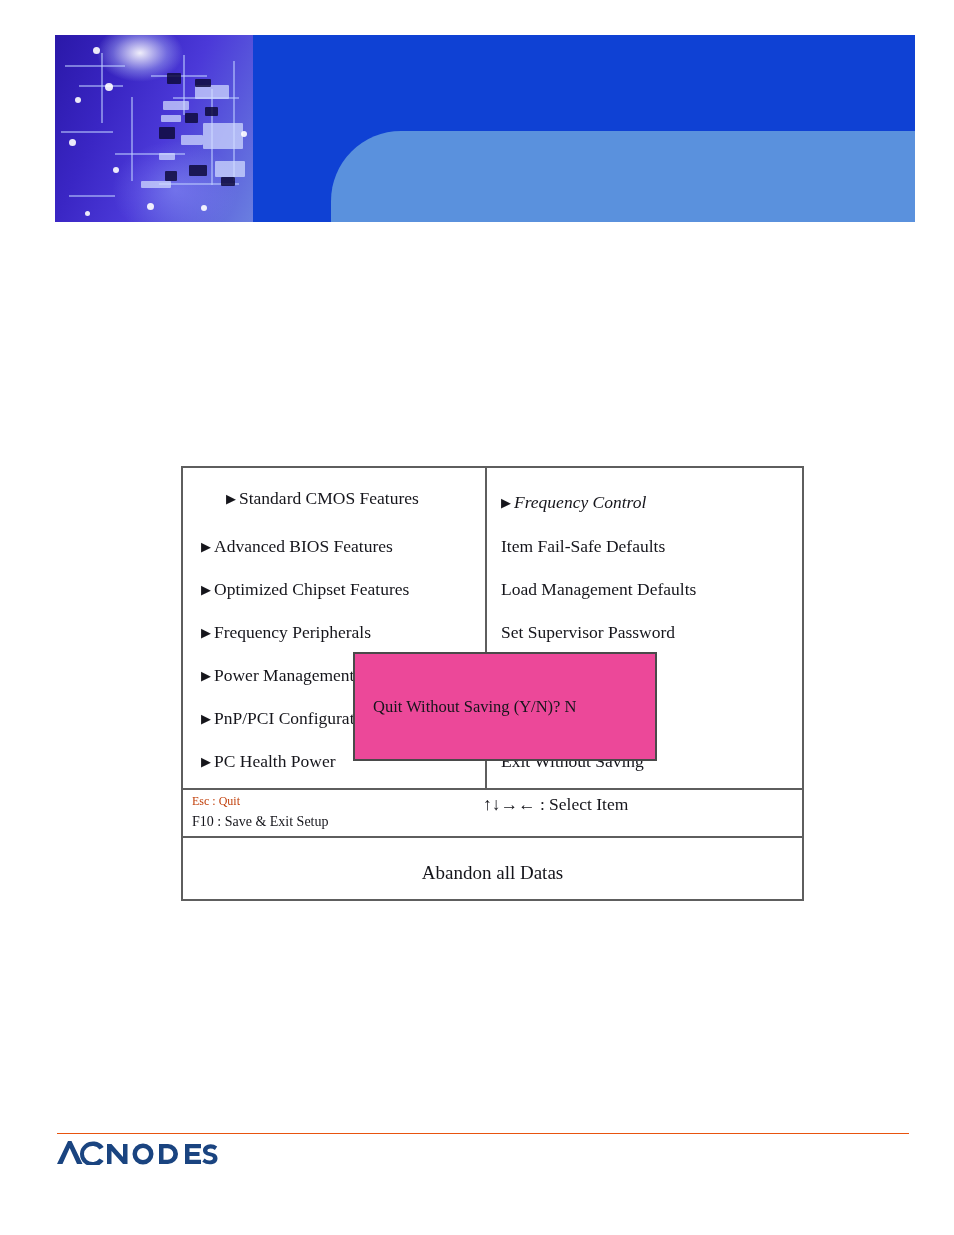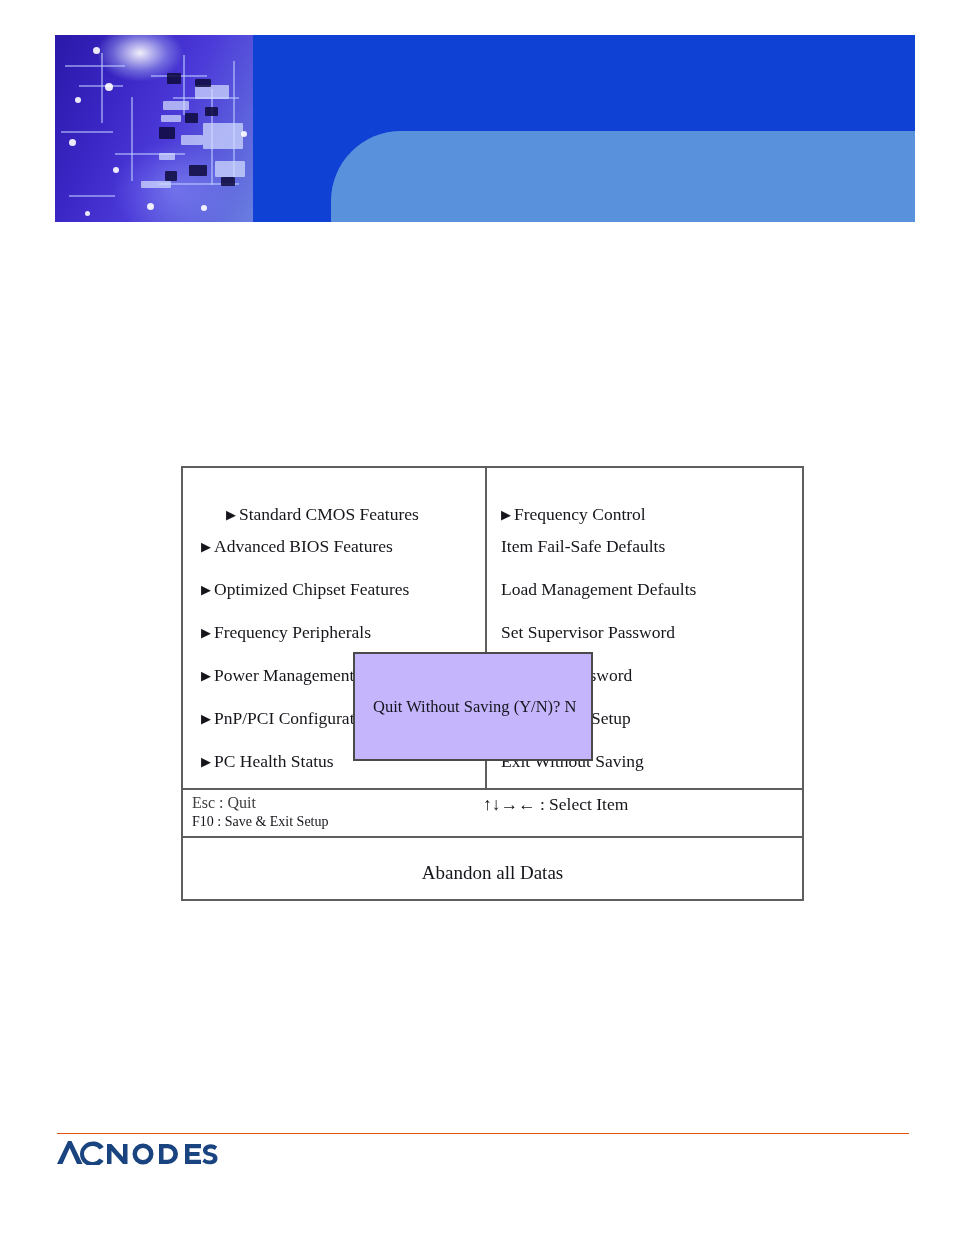--- a/index.html
+++ b/index.html
@@ -138,22 +138,22 @@
     top: 320px;
     height: 50px;
     border-top: 2px solid #5e5e5e;
     border-bottom: 2px solid #5e5e5e;
     box-sizing: border-box;
   }
   #hint-esc {
     position: absolute;
     left: 9px;
     top: 4px;
-    font-size: 16px;
-    color: #404040;
+    font-size: 12px;
+    color: #c2410c;
     white-space: nowrap;
   }
   #hint-f10 {
     position: absolute;
     left: 9px;
     top: 24px;
     font-size: 14px;
     color: #15151b;
     white-space: nowrap;
   }
@@ -179,23 +179,23 @@
     margin-top: 24px;
     font-size: 19px;
     color: #15151b;
   }
 
   
   #quit-dialog {
     position: absolute;
     left: 353px;
     top: 652px;
-    width: 240px;
+    width: 304px;
     height: 109px;
-    background: #c4b5fd;
+    background: #ec4899;
     border: 2px solid #4a4a4a;
     box-sizing: border-box;
   }
   #quit-dialog-text {
     position: absolute;
     left: 18px;
     top: 43px;
     font-size: 16.5px;
     color: #15151b;
     white-space: nowrap;
@@ -265,47 +265,47 @@
     <div class="dot" style="left:146px; top:170px; width:6px; height:6px;"></div>
     <div class="dot" style="left:186px; top:96px; width:6px; height:6px;"></div>
     <div class="dot" style="left:30px;  top:176px; width:5px; height:5px;"></div>
   </div>
 </div>
 
 <div id="bios-box">
 
   <div id="bios-columns">
     <div id="menu-left">
-      <div class="menu-item" style="top:36px;padding-left:25px;">
+      <div class="menu-item" style="top:20px;padding-left:25px;">
         <span class="arrow">▶</span><span>Standard CMOS Features</span>
       </div>
       <div class="menu-item" style="top:68px;font-family:Liberation Serif, serif;">
         <span class="arrow">▶</span><span>Advanced BIOS Features</span>
       </div>
       <div class="menu-item" style="top:111px;">
         <span class="arrow">▶</span><span>Optimized Chipset Features</span>
       </div>
       <div class="menu-item" style="top:154px;">
         <span class="arrow">▶</span><span>Frequency Peripherals</span>
       </div>
       <div class="menu-item" style="top:197px;">
         <span class="arrow">▶</span><span>Power Management Setup</span>
       </div>
       <div class="menu-item" style="top:240px;">
         <span class="arrow">▶</span><span>PnP/PCI Configurations</span>
       </div>
       <div class="menu-item" style="top:283px;">
-        <span class="arrow">▶</span><span>PC Health Status</span>
+        <span class="arrow">▶</span><span>PC Health Power</span>
       </div>
     </div>
 
     <div id="column-divider"></div>
 
     <div id="menu-right">
-      <div class="menu-item" style="top:36px;">
+      <div class="menu-item" style="top:24px;font-style:italic;">
         <span class="arrow">▶</span><span>Frequency Control</span>
       </div>
       <div class="menu-item" style="top:68px;">
         <span>Item Fail-Safe Defaults</span>
       </div>
       <div class="menu-item" style="top:111px;">
         <span>Load Management Defaults</span>
       </div>
       <div class="menu-item" style="top:154px;">
         <span>Set Supervisor Password</span>

